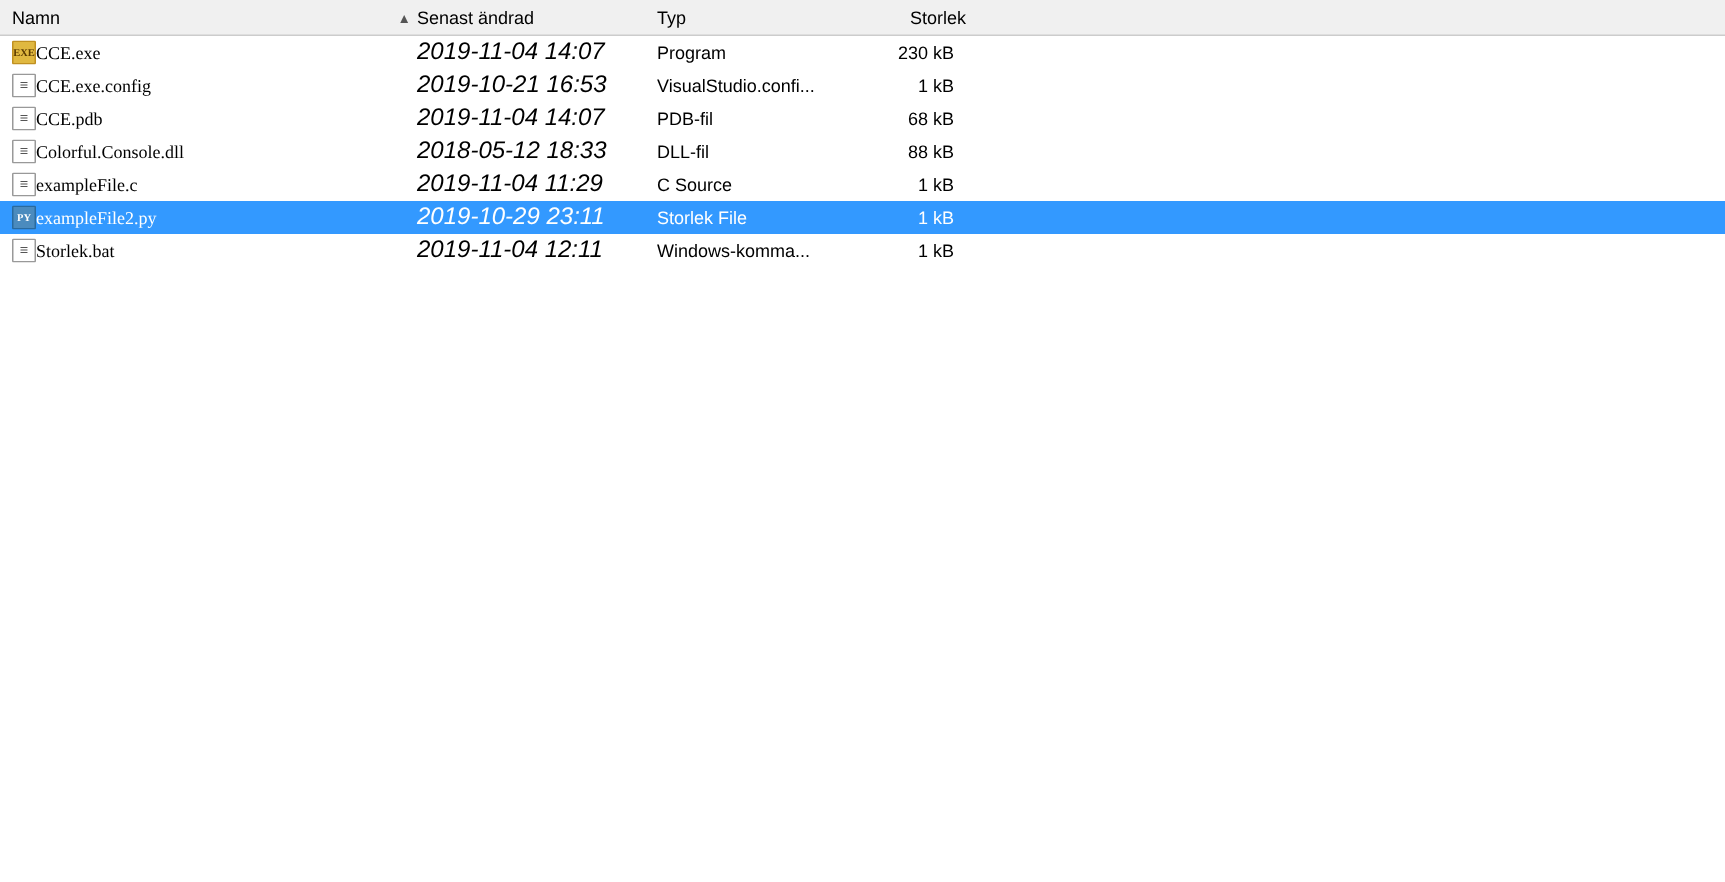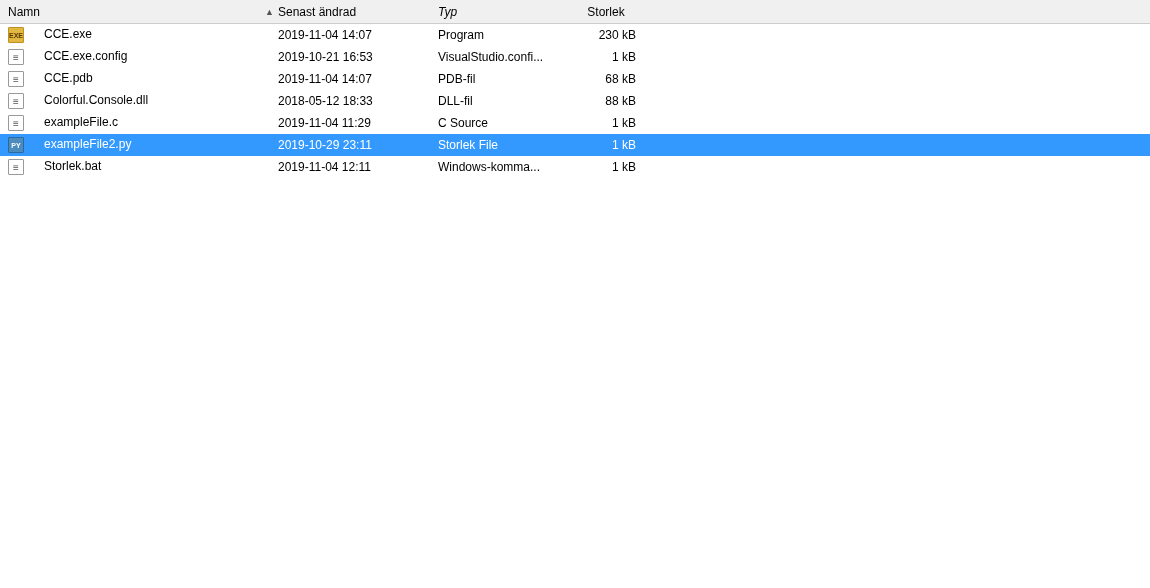--- a/index.html
+++ b/index.html
@@ -50,29 +50,28 @@
       padding-left: 4px;
       font-size: 12px;
       cursor: pointer;
     }
 
     .col-type {
       width: 130px;
       padding-left: 4px;
       font-size: 12px;
       cursor: pointer;
-      font-style: italic;
     }
 
     .col-size {
       width: 80px;
       padding-left: 4px;
       font-size: 12px;
       cursor: pointer;
-      text-align: center;
+      text-align: right;
     }
 
     .sort-arrow {
       font-size: 9px;
       color: #555;
     }
 
     .file-row {
       display: flex;
       align-items: center;
@@ -82,32 +81,34 @@
     }
 
     .file-row.selected {
       background: #3399ff;
       color: #fff;
     }
 
     .file-name-cell {
       width: 270px;
       display: flex;
-      align-items: flex-start;
-      gap: 20px;
+      align-items: center;
+      gap: 0;
       padding-left: 4px;
       font-size: 12px;
       white-space: nowrap;
       overflow: hidden;
+      font-family: Liberation Serif, serif;
     }
 
     .file-date-cell {
       width: 160px;
-      font-size: 12px;
-      padding-left: 4px;
+      font-size: 16px;
+      padding-left: 4px;
+      font-style: italic;
     }
 
     .file-type-cell {
       width: 130px;
       font-size: 12px;
       padding-left: 4px;
     }
 
     .file-size-cell {
       width: 80px;

